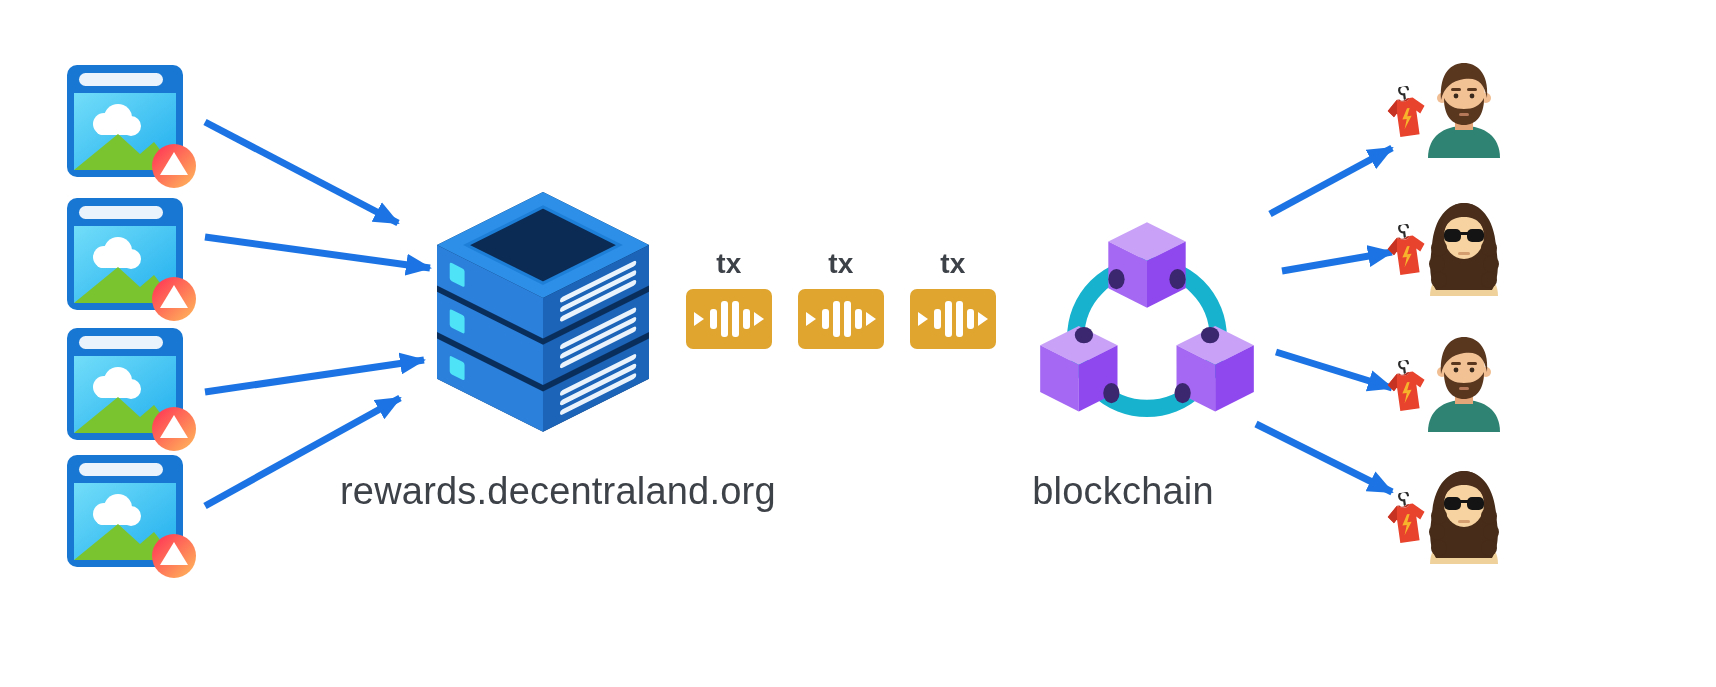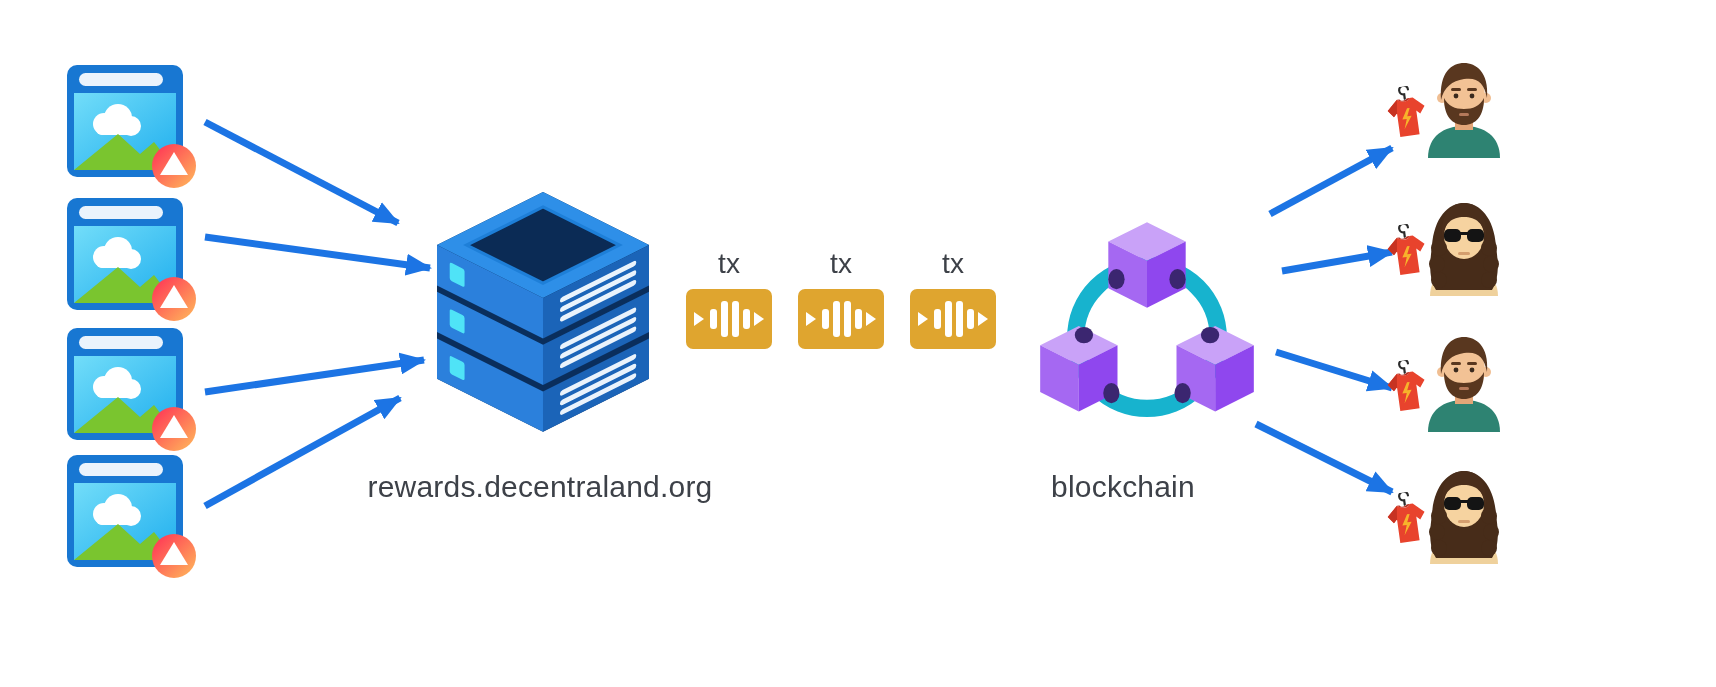--- a/index.html
+++ b/index.html
@@ -9,25 +9,25 @@
     height: 687px;
     background: #ffffff;
     overflow: hidden;
     font-family: "Liberation Sans", sans-serif;
   }
   .node { position: absolute; }
   .label {
     position: absolute;
     text-align: center;
     color: #3D4148;
-    font-size: 30px;
+    font-size: 38px;
     font-weight: 400;
     letter-spacing: 0.2px;
   }
-  .tx-label { font-size: 28px; }
+  .tx-label { font-size: 28px; font-weight: bold; }
   .arrows { position: absolute; left: 0; top: 0; }
   .avatar-group { position: absolute; width: 132px; height: 120px; }
   .avatar-group .tee { position: absolute; left: 0; top: 34px; transform: rotate(-8deg); }
   .avatar-group .face { position: absolute; left: 30px; top: 2px; }
 </style>
 </head>
 <body>
 
 <div class="canvas">
 

